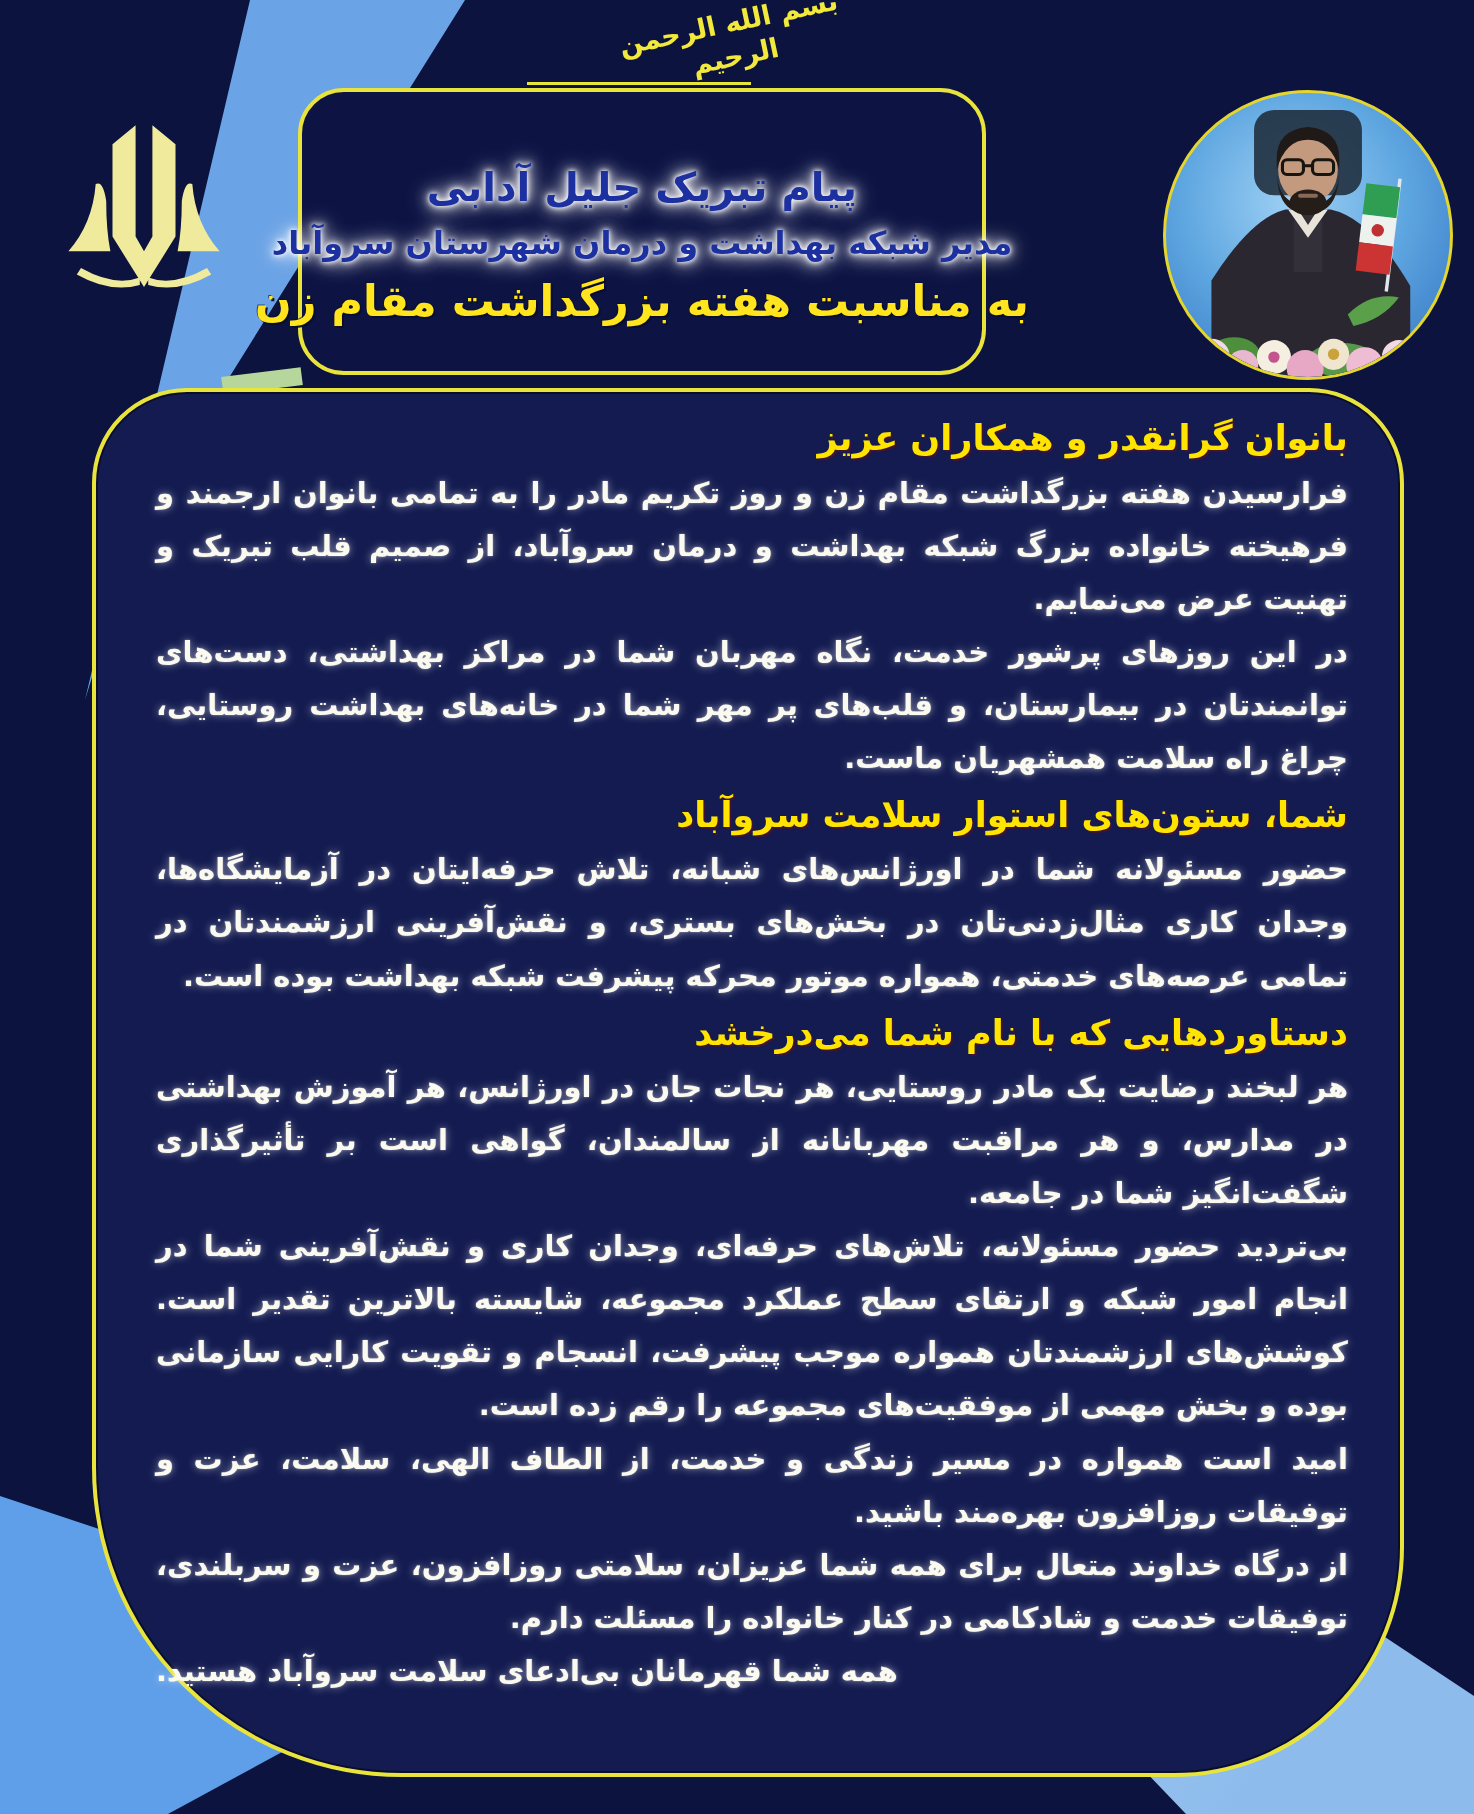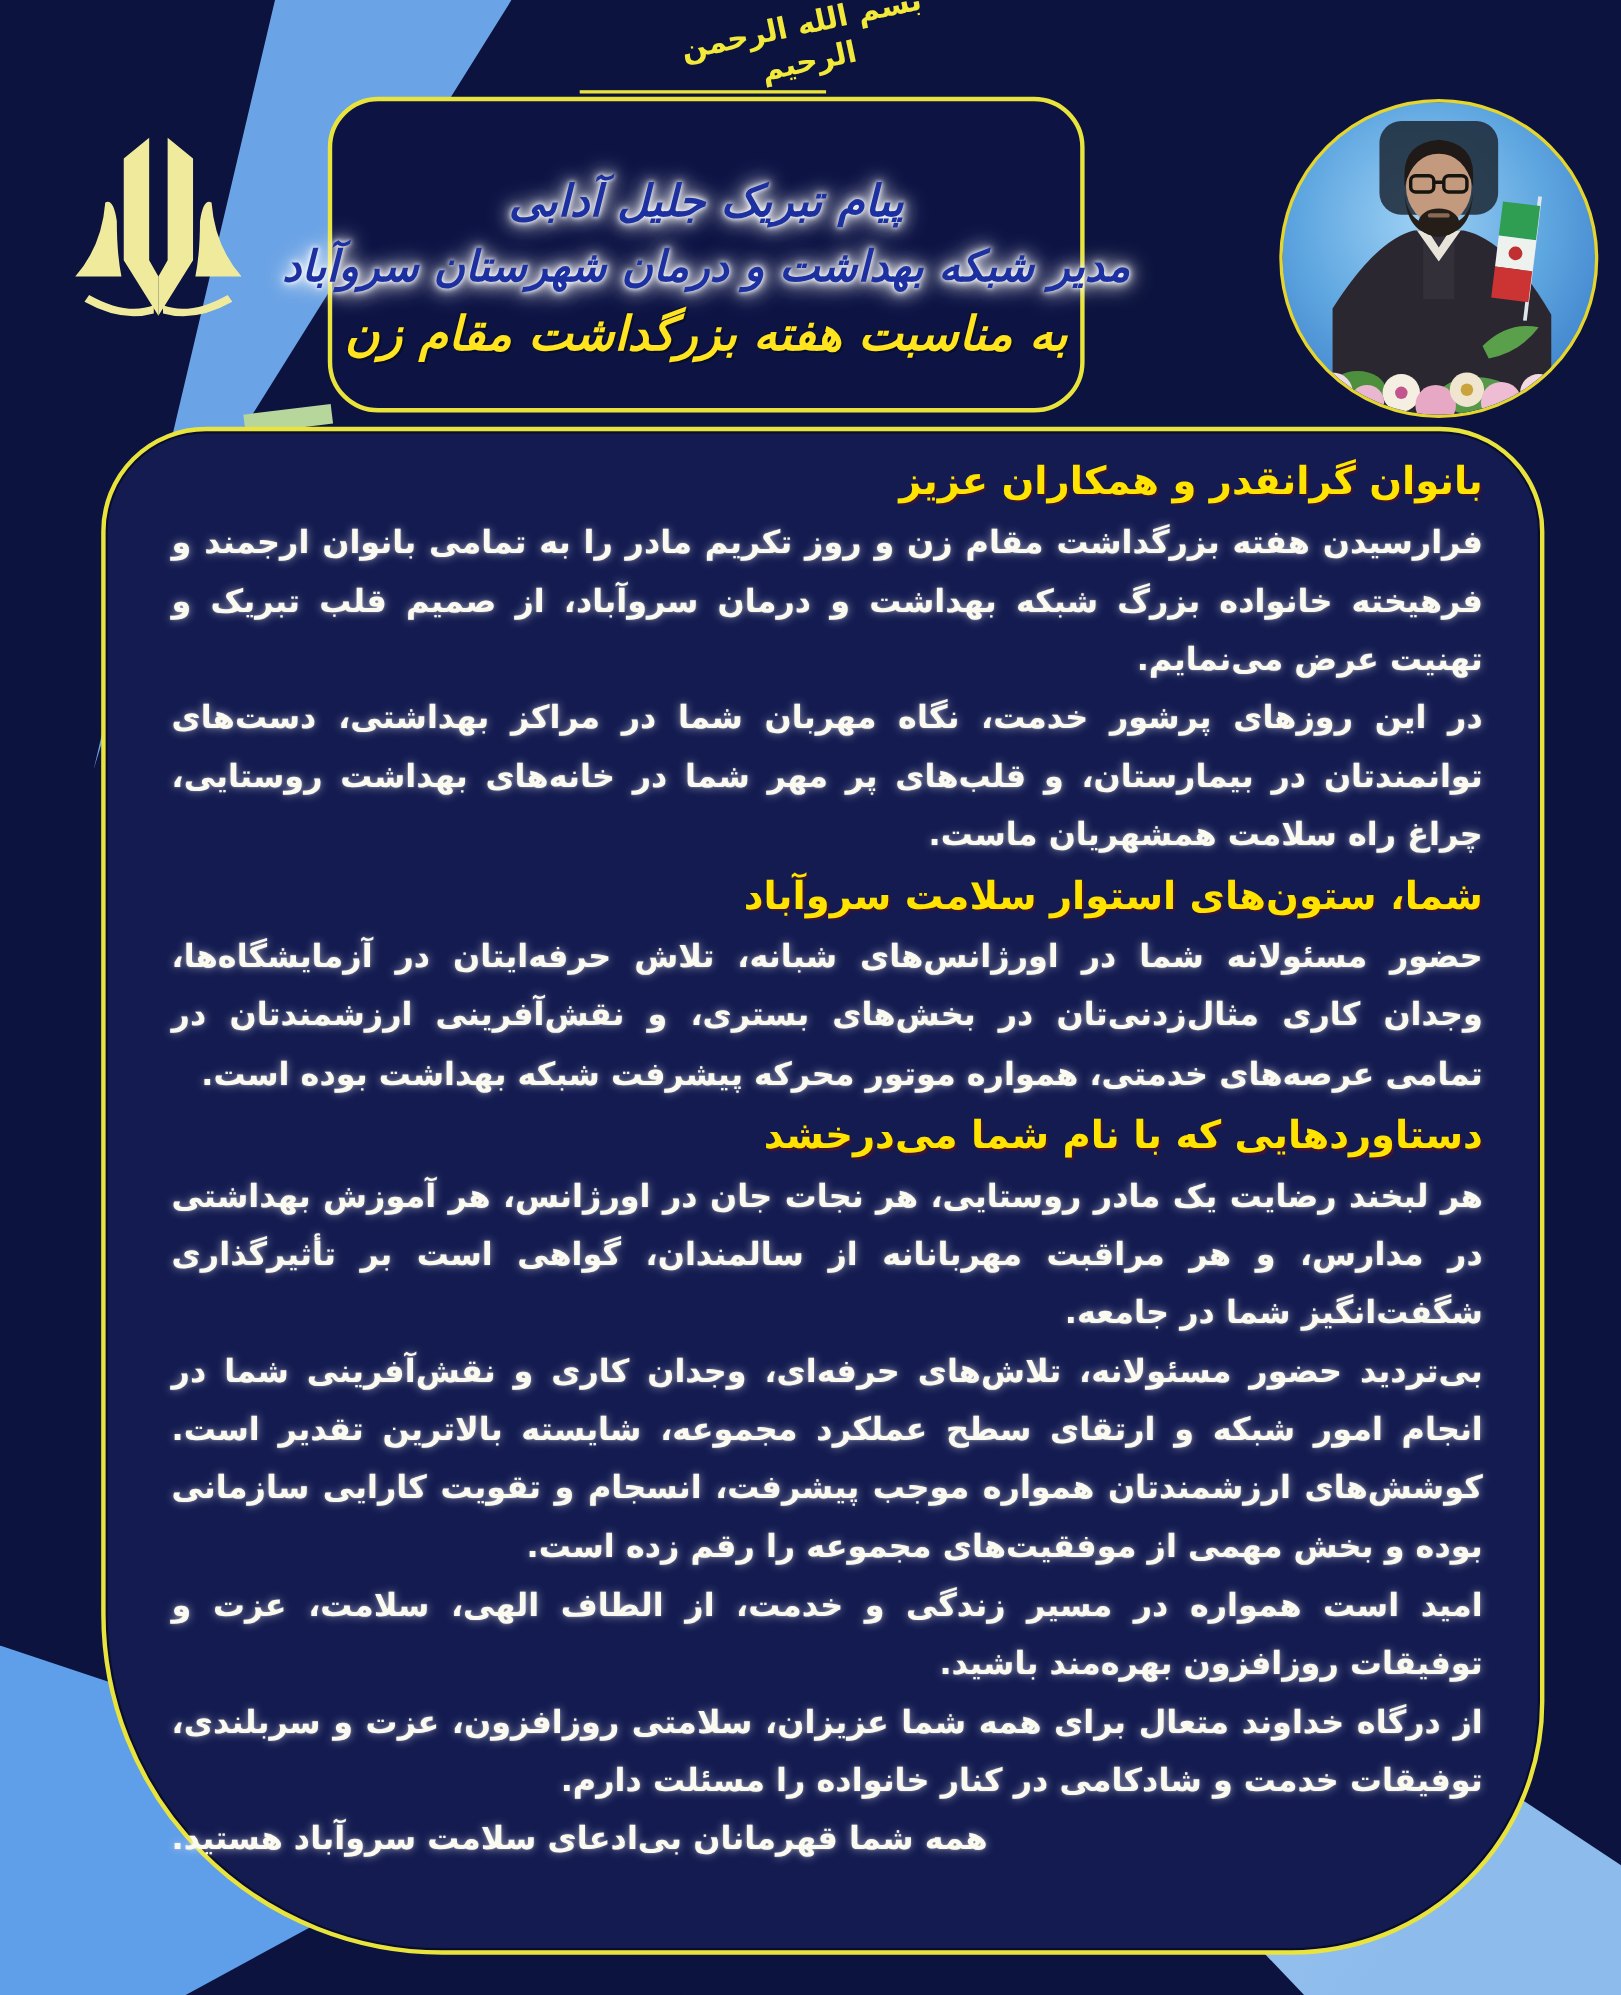--- a/index.html
+++ b/index.html
@@ -21,25 +21,25 @@
     background:#b7d69b;transform:rotate(-7deg);z-index:1;}
   .divider-line{position:absolute;left:527px;top:82px;width:224px;height:3px;
     background:#e9e43c;z-index:1;}
   .bismillah{position:absolute;left:612px;top:6px;width:240px;z-index:3;
     color:#f2e93a;font-size:27px;font-weight:bold;line-height:1.25;
     text-align:center;transform:rotate(-12deg);}
   
   .title-card{position:absolute;left:298px;top:88px;width:688px;height:287px;
     box-sizing:border-box;background:#0d1444;border:4px solid #e9e43c;
     border-radius:46px;z-index:2;display:flex;flex-direction:column;
-    justify-content:center;align-items:center;gap:14px;padding-top:26px;font-style:italic;}
+    justify-content:center;align-items:center;gap:14px;padding-top:26px;}
   .title-blue{color:#1d30a0;font-weight:bold;white-space:nowrap;
     text-shadow:0 0 4px #fff,0 0 9px #fff,0 0 16px #fff,0 0 24px rgba(255,255,255,.85);}
   .t1{font-size:40px;}
-  .t2{font-size:39px;}
+  .t2{font-size:32px;}
   .title-yellow{color:#ffe41e;font-weight:bold;font-size:43px;white-space:nowrap;
     text-shadow:2px 2px 0 rgba(10,14,45,.95),-1px -1px 0 rgba(10,14,45,.6);}
   
   .logo{position:absolute;left:60px;top:106px;width:168px;height:215px;z-index:2;}
   
   .portrait{position:absolute;left:1163px;top:90px;width:284px;height:284px;
     border-radius:50%;border:3px solid #e6d52c;overflow:hidden;z-index:3;
     background:radial-gradient(circle at 45% 38%,#9ed1f5 0%,#5ea6e0 48%,#2f6ec0 100%);}
   .portrait svg{position:absolute;left:0;top:0;width:100%;height:100%;}
   

